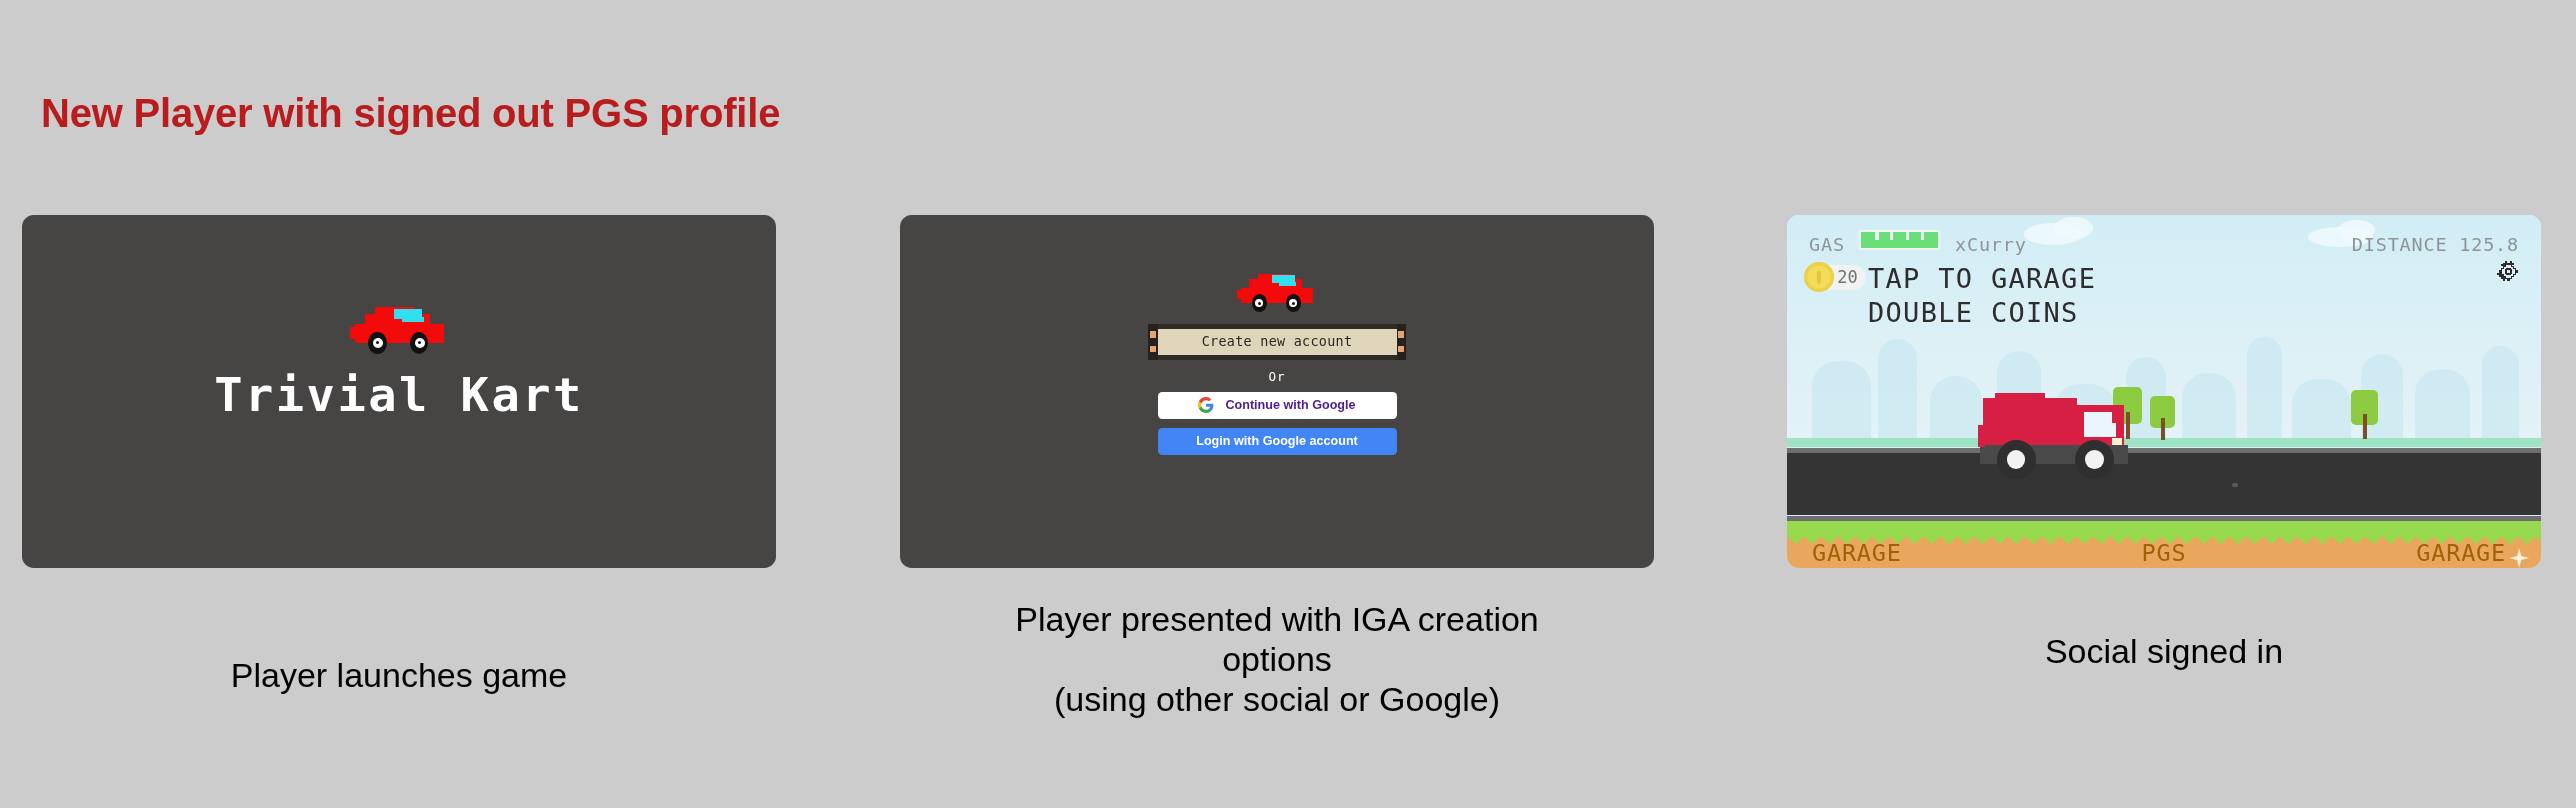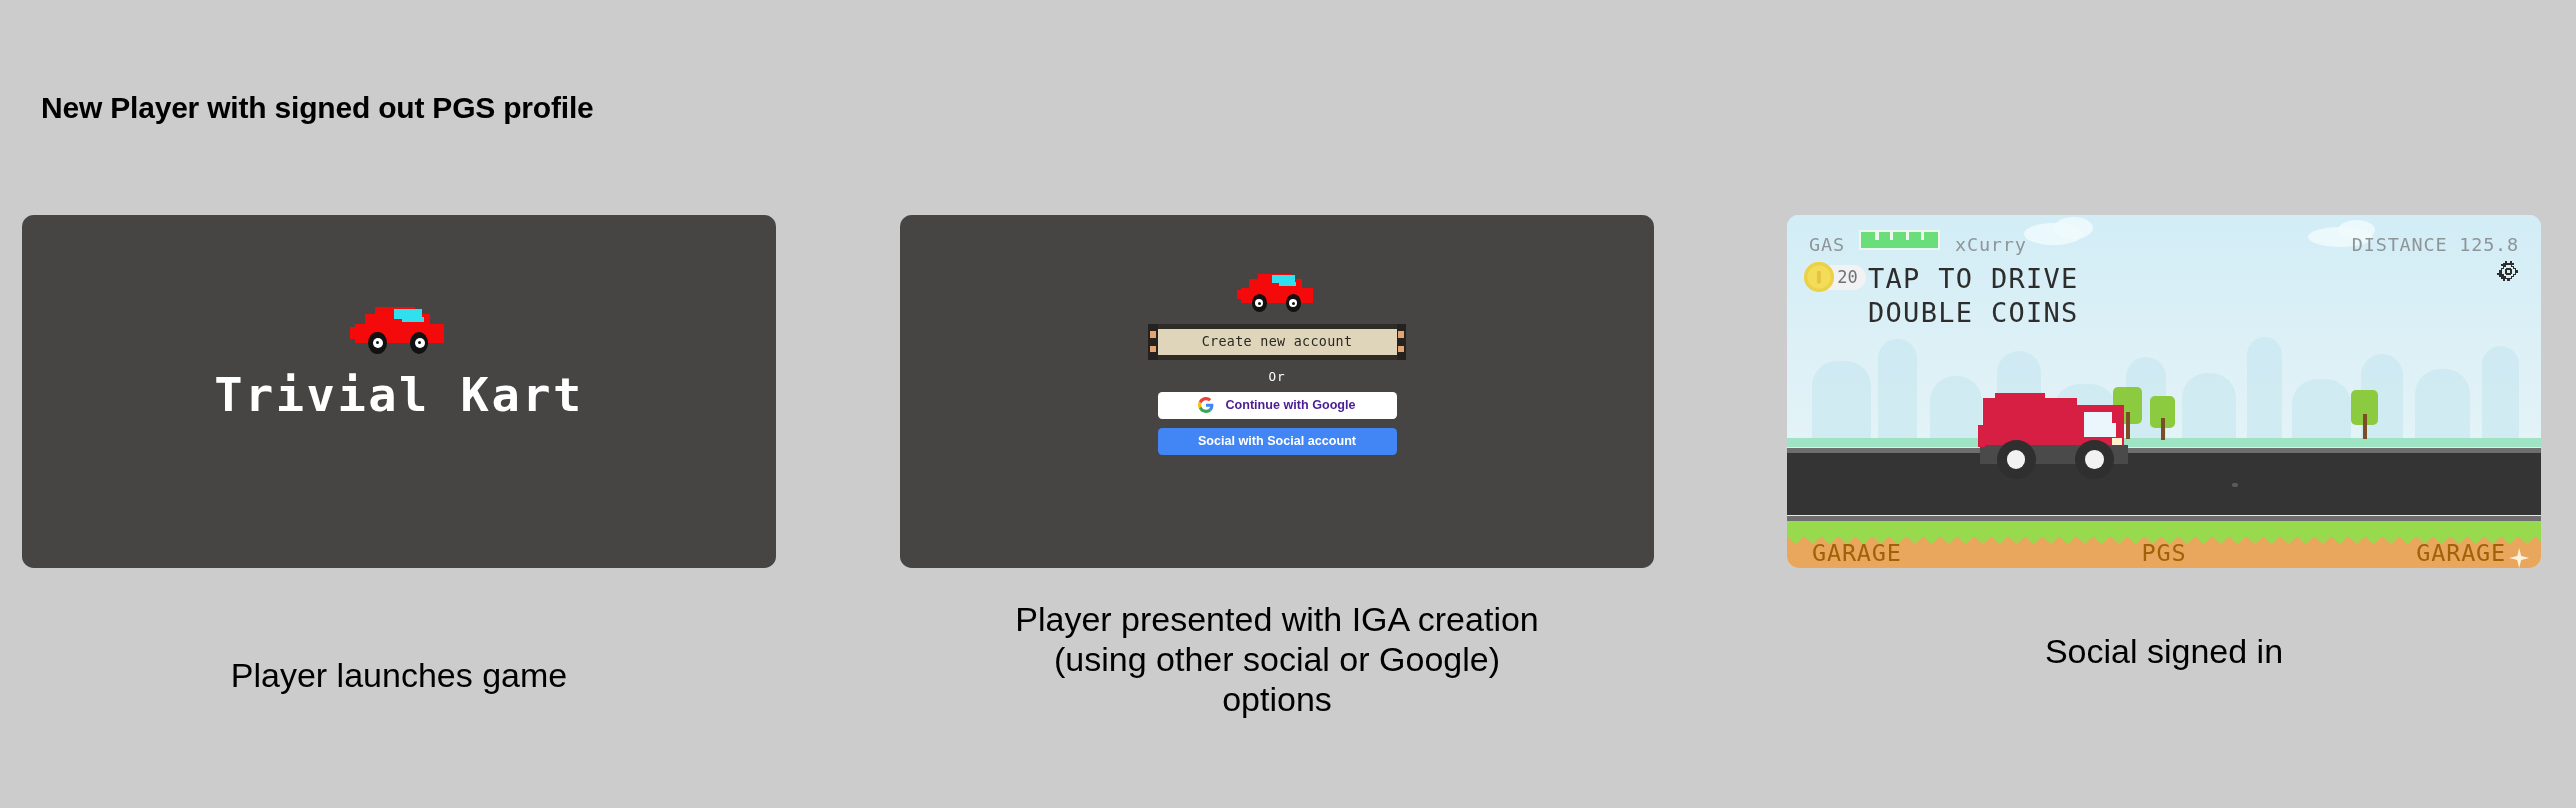--- a/index.html
+++ b/index.html
@@ -5,21 +5,21 @@
   html,body{margin:0;padding:0;}
   body{
     width:2576px;height:809px;
     background:#cccccc;
     font-family:"Liberation Sans",sans-serif;
     overflow:hidden;
     position:relative;
   }
   .page-title{
     position:absolute;left:41px;top:91px;
-    font-size:30px;font-weight:bold;color:#000000;
+    font-size:40px;font-weight:bold;color:#b91c1c;
     letter-spacing:-0.2px;white-space:nowrap;
   }
 
   
   .panel{
     position:absolute;border-radius:11.8px;overflow:hidden;
     background:#474444;
   }
   .panel-1{left:22px;top:215px;width:754px;height:353px;}
   .panel-2{left:900px;top:215px;width:754px;height:353px;}
@@ -231,28 +231,28 @@
           <path fill="#EA4335" d="M24 9.5c3.5 0 6.6 1.2 9 3.6l6.7-6.7C35.6 2.6 30.2 0 24 0 14.6 0 6.5 5.4 2.6 13.2l7.8 6.1C12.3 13.3 17.7 9.5 24 9.5z"></path>
           <path fill="#4285F4" d="M46.1 24.6c0-1.6-.1-3.1-.4-4.6H24v9.1h12.4c-.5 2.9-2.2 5.4-4.7 7l7.6 5.9c4.4-4.1 6.8-10.1 6.8-17.4z"></path>
           <path fill="#FBBC05" d="M10.4 28.7c-.5-1.5-.8-3-.8-4.7s.3-3.2.8-4.7l-7.8-6.1C.9 16.4 0 20.1 0 24s.9 7.6 2.6 10.8l7.8-6.1z"></path>
           <path fill="#34A853" d="M24 48c6.5 0 11.9-2.1 15.9-5.8l-7.6-5.9c-2.1 1.4-4.8 2.3-8.3 2.3-6.3 0-11.7-3.8-13.6-9.9l-7.8 6.1C6.5 42.6 14.6 48 24 48z"></path>
         </svg>
       </span>
       <span class="glabel">Continue with Google</span>
     </div>
 
     <div class="social-btn">
-      <span class="slabel">Social with Social account</span>
+      <span class="slabel">Login with Google account</span>
     </div>
   </div>
 </div>
 <div class="caption cap-2">
   <div>Player presented with IGA creation</div>
+  <div>options</div>
   <div>(using other social or Google)</div>
-  <div>options</div>
 </div>
 
 <div class="panel panel-3">
 
   <div class="sky">
     <div class="city">
       <span class="bld" style="left:25px;width:59px;height:77px;"></span>
       <span class="bld" style="left:91px;width:39px;height:99px;"></span>
       <span class="bld" style="left:143px;width:52px;height:62px;"></span>
       <span class="bld" style="left:210px;width:44px;height:87px;"></span>
@@ -334,21 +334,21 @@
   <div class="gear">
     <svg viewBox="0 0 24 24" width="25" height="25" shape-rendering="crispEdges" aria-hidden="true">
       <path fill="#2d2d2d" d="M9 2h2v2h2V2h2v2h2v2h-2v1h2v2h2v2h2v2h-2v2h-2v2h-2v2h-2v2h-2v-2H9v2H7v-2H5v-2H3v-2H1v-2h2v-2h2V9h2V7H5V5h2V4h2V2z"></path>
       <path fill="#dceff4" d="M10 6h4v2h2v2h2v4h-2v2h-2v2h-4v-2H8v-2H6v-4h2V8h2V6z"></path>
       <path fill="#2d2d2d" d="M10 9h4v1h1v4h-1v1h-4v-1H9v-4h1V9z"></path>
       <path fill="#dceff4" d="M10.5 10.5h3v3h-3z"></path>
     </svg>
   </div>
 
   <div class="tap-text">
-    <div>TAP TO DRIVE</div>
+    <div>TAP TO GARAGE</div>
     <div>DOUBLE COINS</div>
   </div>
 
   <div class="navbar">
     <div class="nav-item nav-0">GARAGE</div>
     <div class="nav-item nav-1">PGS</div>
     <div class="nav-item nav-2">GARAGE</div>
     <div class="sparkle"></div>
   </div>
 

